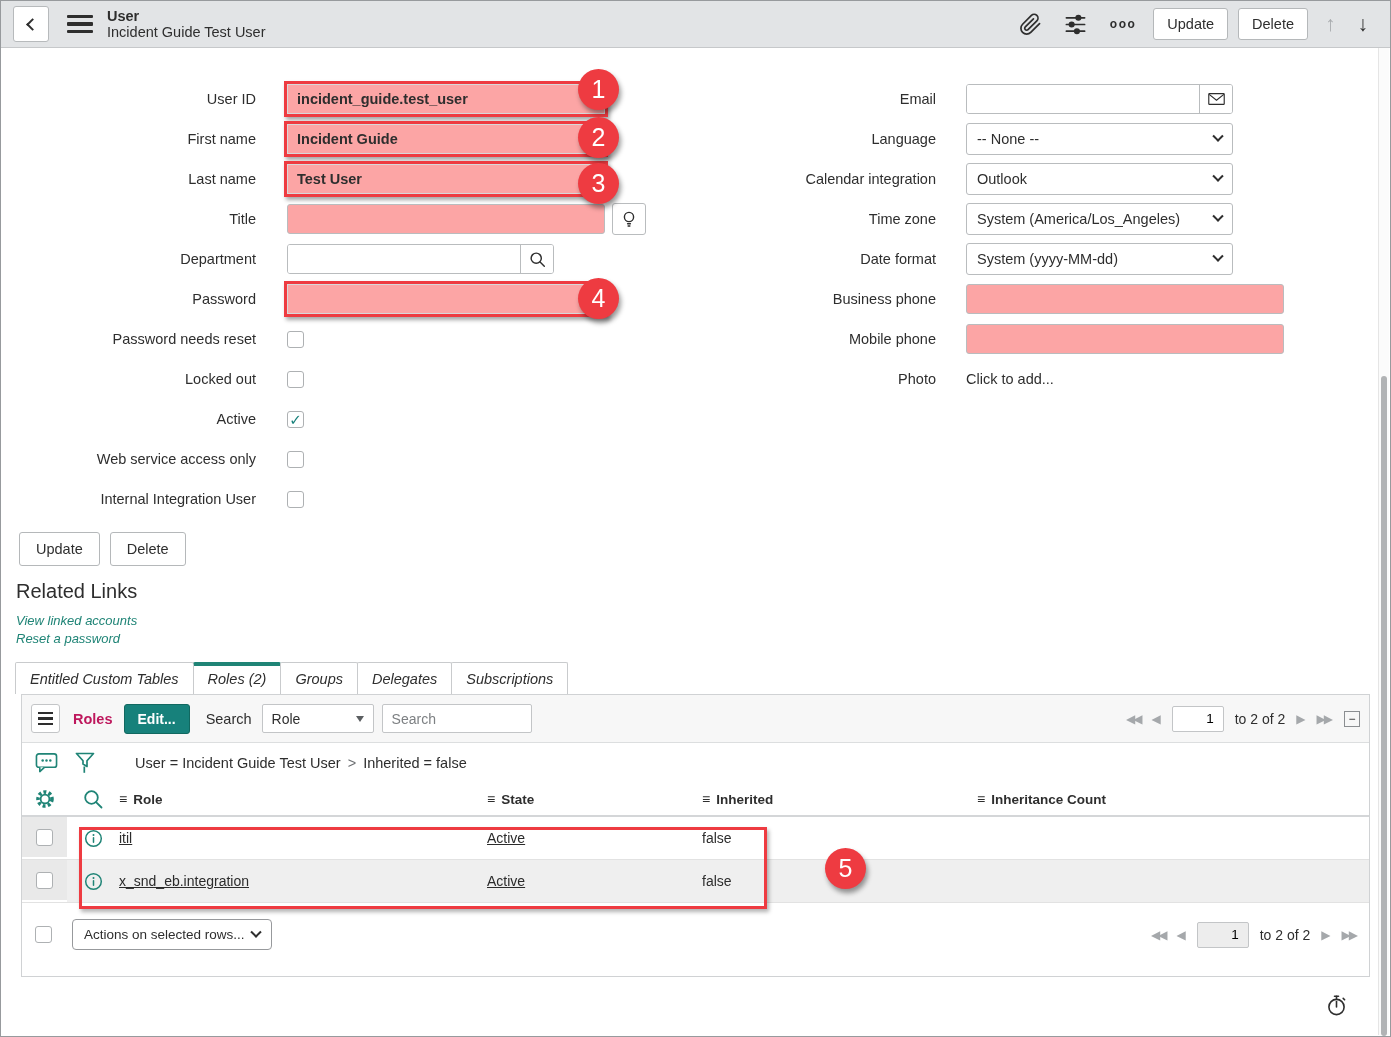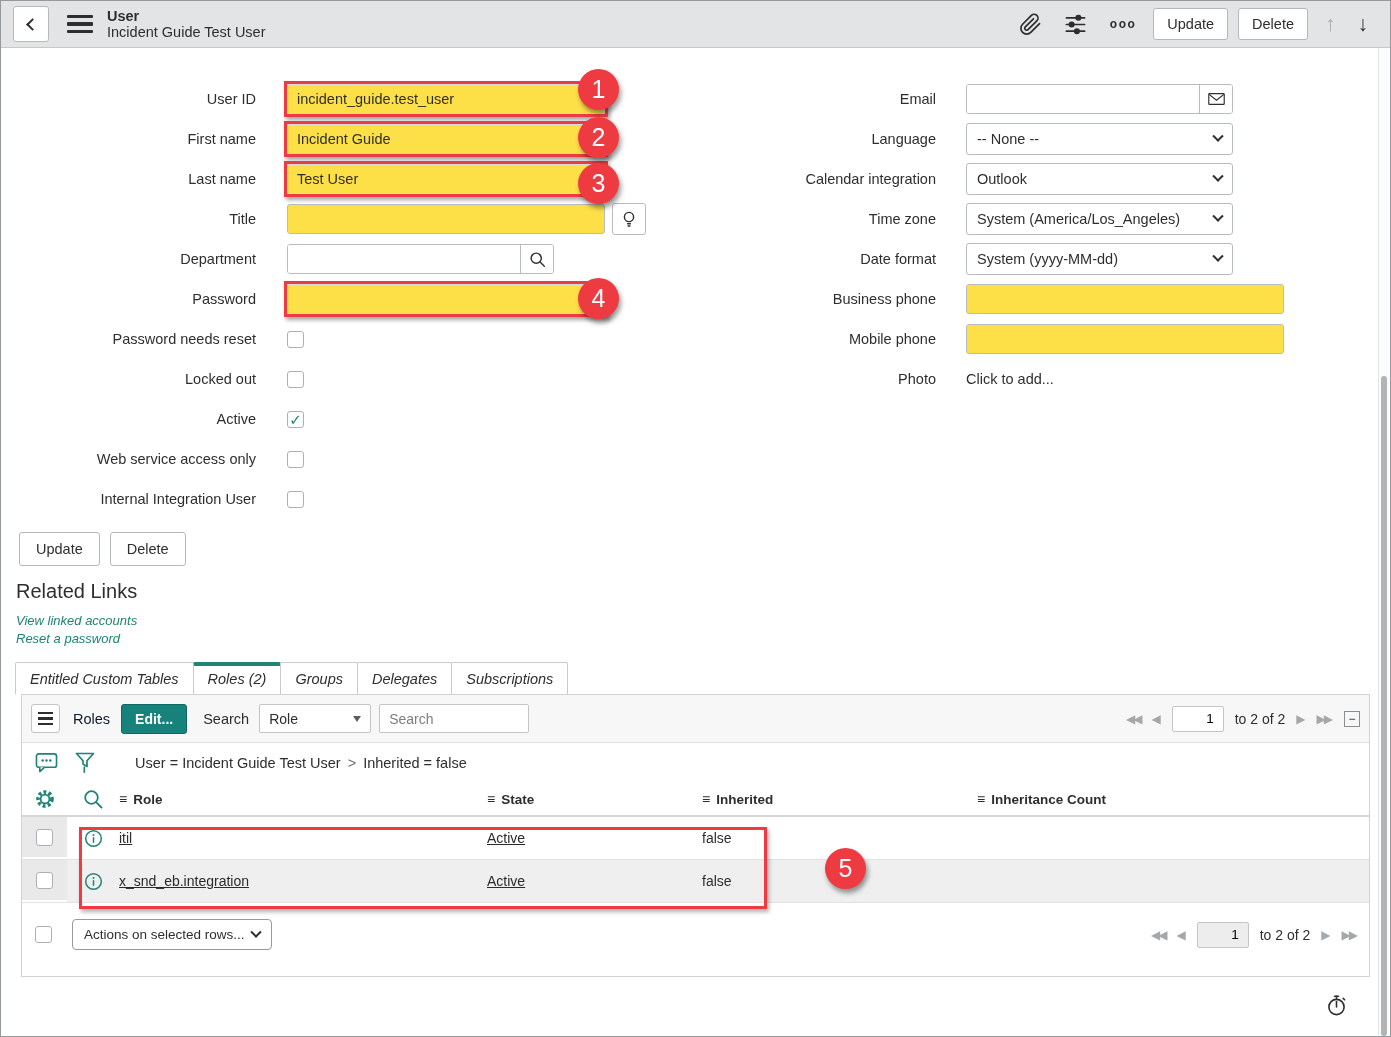--- a/index.html
+++ b/index.html
@@ -22,21 +22,21 @@
   .arrow-up { font-size:21px; color:#a8abae; margin:0 12px; }
   .arrow-down { font-size:21px; color:#2e2e2e; margin:0 10px; cursor:pointer; }
 
   
   .form-area { display:flex; padding-top:31px; }
   .col-left { width:632px; flex-shrink:0;margin-left:28px; }
   .col-right { margin-left:30px; }
   .frow { height:40px; display:flex; align-items:center; }
   .flabel { width:227px; text-align:right; margin-right:31px; font-size:14.5px; flex-shrink:0; }
   .flabel-r { width:245px; text-align:right; margin-right:30px; font-size:14.5px; flex-shrink:0; }
-  .fin { width:318px; height:30px; border:1px solid #b9bcbe; border-radius:3px; padding:0 9px; font-size:14.5px; font-family:inherit; color:#2e2e2e; background:#fde047; }
+  .fin { width:318px; height:30px; border:1px solid #b9bcbe; border-radius:3px; padding:0 9px; font-size:14.5px; font-family:inherit; color:#2e2e2e; background:#fca5a5;font-weight:bold; }
   .redwrap { border:3px solid #ee3b41; margin-left:-3px; box-shadow:2px 3px 4px rgba(0,0,0,0.35); }
   .redwrap .fin { border-radius:0; border-color:#d7d9da; }
   .igroup { display:flex; width:267px; height:30px; border:1px solid #b9bcbe; border-radius:3px; background:#fff; overflow:hidden; }
   .igroup input { flex:1; border:none; outline:none; padding:0 9px; font-size:14.5px; font-family:inherit; min-width:0; }
   .igroup .ibtn { width:33px; border-left:1px solid #b9bcbe; display:flex; align-items:center; justify-content:center; background:#fff; cursor:pointer; }
   .sq-btn { width:34px; height:32px; border:1px solid #b9bcbe; border-radius:3px; background:#fff; margin-left:7px; display:flex; align-items:center; justify-content:center; cursor:pointer; }
   .cb { width:17px; height:17px; border:1px solid #aeb1b3; border-radius:3px; background:#fff; display:flex; align-items:center; justify-content:center; cursor:pointer; }
   .cb .check { color:#17817b; font-size:15px; font-weight:bold; line-height:1; }
   .sel { width:267px; height:32px; border:1px solid #b9bcbe; border-radius:3px; background:#fff; display:flex; align-items:center; justify-content:space-between; padding:0 10px; font-size:14.5px; cursor:pointer; }
   .chev-down { width:8px; height:8px; border-right:2px solid #2e2e2e; border-bottom:2px solid #2e2e2e; transform:rotate(45deg) translate(-2px,-2px); flex-shrink:0; }
@@ -53,21 +53,21 @@
   .tabs { display:flex; margin:14px 0 0 14px; position:relative; z-index:2; }
   .tab { padding:8px 14px 7px; border:1px solid #c9cbcd; border-bottom:none; background:#fff; font-size:14.5px; margin-left:-1px; cursor:pointer; border-radius:2px 2px 0 0;font-style:italic; }
   .tab:first-child { margin-left:0; }
   .tab.active { border-top:4px solid #1f8476; padding-top:5px; font-weight:400; }
 
   
   .panel { margin:0 20px; border:1px solid #d0d2d4; position:relative; background:#fff; }
   .ltoolbar { height:48px; background:#f7f7f7; border-bottom:1px solid #dcdedf; display:flex; align-items:center; padding:0 9px; }
   .list-menu-btn { width:29px; height:29px; background:#fff; border:1px solid #c3c5c7; border-radius:3px; display:flex; flex-direction:column; justify-content:center; align-items:center; gap:3px; cursor:pointer; }
   .list-menu-btn span { display:block; width:15px; height:2.5px; background:#2e2e2e; }
-  .roles-link { color:#0f172a; font-weight:normal; font-size:14.5px; margin-left:13px; cursor:pointer; }
+  .roles-link { color:#be185d; font-weight:bold; font-size:14.5px; margin-left:13px; cursor:pointer; }
   .edit-btn { background:#17817b; color:#fff; border:1px solid #116860; border-radius:3px; font-weight:bold; font-size:14px; padding:6px 13px; margin-left:11px; font-family:inherit; cursor:pointer; }
   .search-lbl { font-size:14.5px; margin-left:16px; }
   .role-sel { width:112px; height:29px; background:#fff; border:1px solid #c3c5c7; border-radius:2px; display:flex; align-items:center; justify-content:space-between; padding:0 9px; font-size:14px; margin-left:10px; cursor:pointer; }
   .tri-dn { width:0; height:0; border-left:4.5px solid transparent; border-right:4.5px solid transparent; border-top:6px solid #5b5e61; }
   .search-inp { width:150px; height:29px; border:1px solid #c3c5c7; border-radius:2px; padding:0 9px; font-size:14px; font-family:inherit; margin-left:8px; }
   .search-inp::placeholder { color:#7d8083; }
   .pg { display:flex; align-items:center; gap:11px; font-size:14px; }
   .tri { color:#a5a8ab; font-size:12px; font-family:"DejaVu Sans", sans-serif; cursor:pointer; user-select:none; }
   .tri.dbl { letter-spacing:-2px; }
   .pg-input { width:52px; height:26px; border:1px solid #c3c5c7; border-radius:2px; text-align:right; padding:0 9px; font-size:13.5px; font-family:inherit; background:#fff; }

